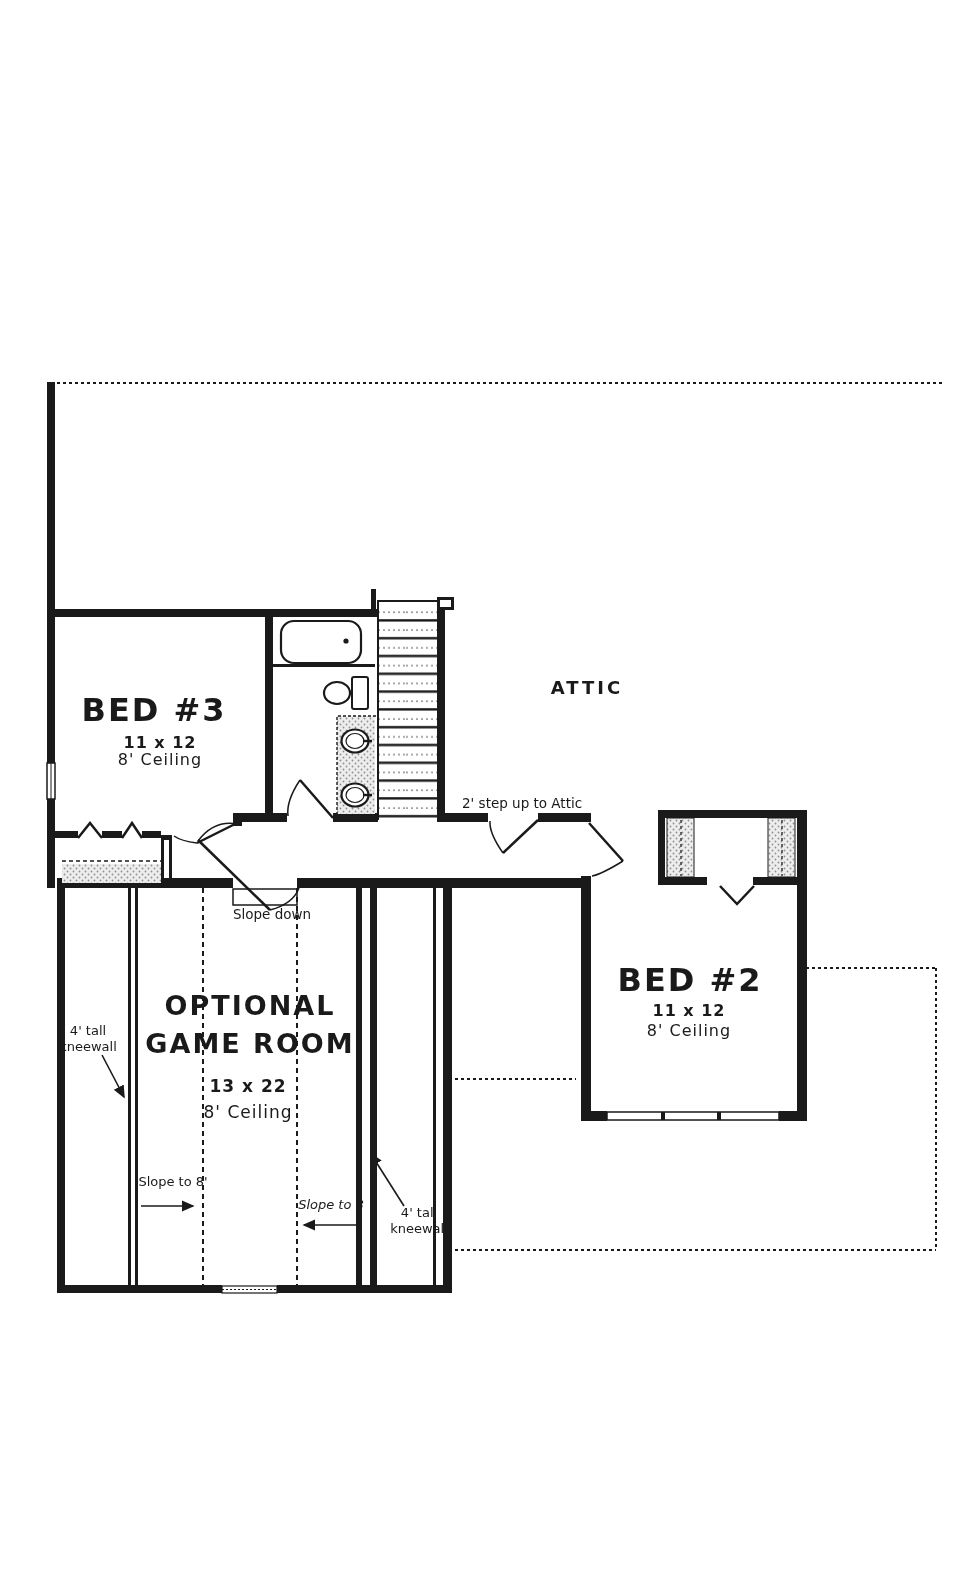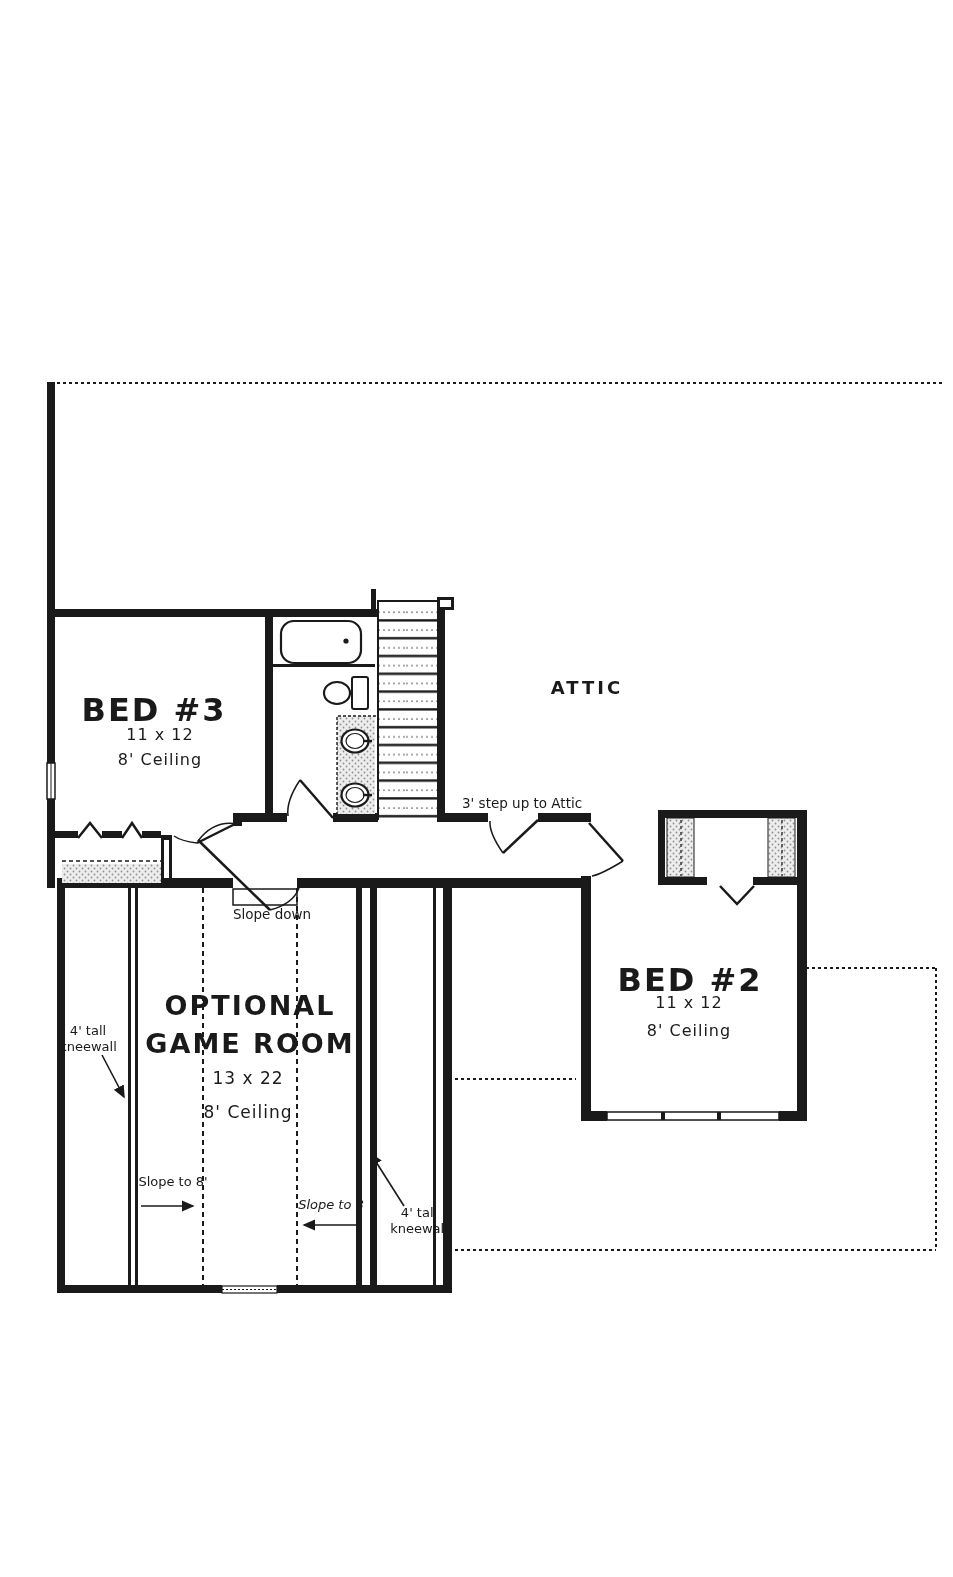--- a/index.html
+++ b/index.html
@@ -2,21 +2,21 @@
 <html><head>
 <meta charset="utf-8">
 <style>
   html,body{margin:0;padding:0;background:#fff;}
   #plan{position:relative;width:953px;height:1577px;background:#fff;overflow:hidden;
         font-family:"DejaVu Sans","Liberation Sans",sans-serif;color:#1a1a1a;}
   #plan svg{position:absolute;left:0;top:0;}
   .lbl{position:absolute;transform:translateX(-50%);white-space:nowrap;color:#1a1a1a;
        text-align:center;line-height:1.1;}
   .room-name{font-size:32px;font-weight:600;letter-spacing:2px;}
-  .room-dim{font-size:16px;font-weight:400;letter-spacing:1px;}
+  .room-dim{font-size:16px;font-weight:700;letter-spacing:1px;margin-top:8px;}
   .room-ceil{font-size:16px;font-weight:500;letter-spacing:1px;}
   .big{font-size:27px;font-weight:600;letter-spacing:2px;text-align:center;}
   .attic{font-size:18px;font-weight:600;letter-spacing:3px;}
   .note{font-size:13px;font-weight:500;}
   .note-l{position:absolute;white-space:nowrap;font-size:13.5px;font-weight:500;}
   .title{font-size:40px;font-weight:600;letter-spacing:3px;}
 </style>
 </head>
 <body>
 
@@ -177,21 +177,21 @@
       <line x1="404" y1="1206" x2="371" y2="1154" marker-end="url(#ah)"></line>
     </g>
   </svg>
 
   <div class="lbl room-name" style="left:154px;top:693px;">BED #3</div>
   <div class="lbl room-dim" style="left:160px;top:726px;">11 x 12</div>
   <div class="lbl room-ceil" style="left:160px;top:751px;">8' Ceiling</div>
 
   <div class="lbl attic" style="left:587px;top:678px;">ATTIC</div>
 
-  <div class="note-l" style="left:462px;top:795px;">3' step up to Attic</div>
+  <div class="note-l" style="left:462px;top:795px;">2' step up to Attic</div>
   <div class="lbl note" style="left:272px;top:907px;font-size:13.5px;">Slope down</div>
 
   <div class="lbl room-name" style="left:690px;top:963px;">BED #2</div>
   <div class="lbl room-dim" style="left:689px;top:994px;">11 x 12</div>
   <div class="lbl room-ceil" style="left:689px;top:1022px;">8' Ceiling</div>
 
   <div class="lbl big" style="left:250px;top:991px;">OPTIONAL</div>
   <div class="lbl big" style="left:250px;top:1029px;">GAME ROOM</div>
   <div class="lbl room-dim" style="left:248px;top:1069px;font-size:17px;">13 x 22</div>
   <div class="lbl room-ceil" style="left:248px;top:1103px;font-size:17px;">8' Ceiling</div>

